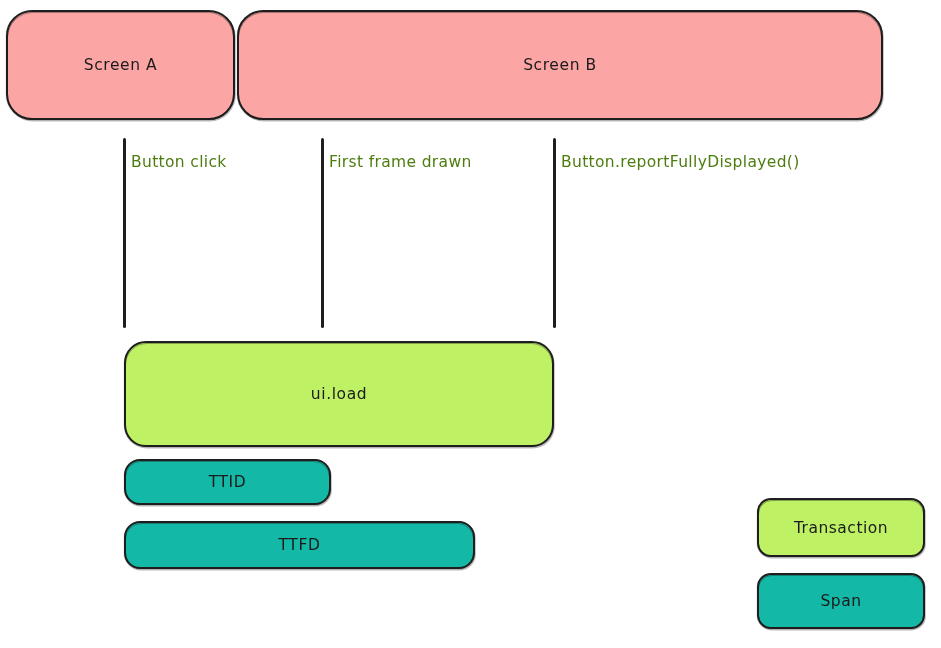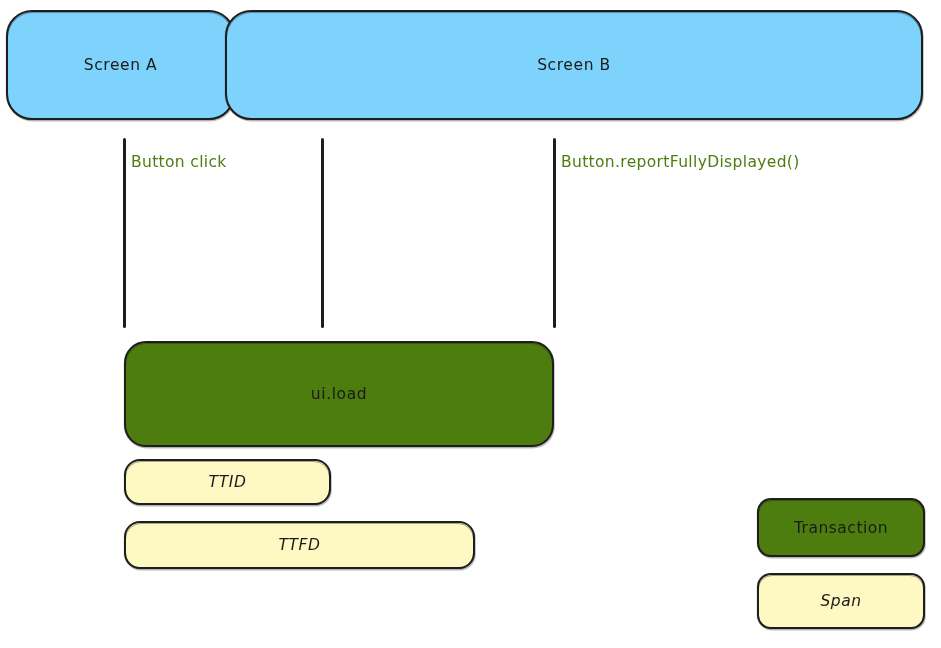--- a/index.html
+++ b/index.html
@@ -23,21 +23,21 @@
     width: 941px;
     height: 648px;
   }
 
   
   .sketch-box {
     position: absolute;
     box-sizing: border-box;
     border: 2.6px solid #1e1e1e;
     border-radius: 26px;
-    background: #7dd3fc;
+    background: #fca5a5;
     display: flex;
     align-items: center;
     justify-content: center;
     
     box-shadow: 0.8px 1.4px 0 rgba(30,30,30,0.30),
                -0.6px 0.6px 0 rgba(30,30,30,0.12);
   }
   .sketch-box.small-radius { border-radius: 16px; }
 
   .box-label {
@@ -58,22 +58,22 @@
   .marker-label {
     position: absolute;
     font-size: 15.5px;
     letter-spacing: 0.35px;
     white-space: nowrap;
     color: #4d7c0f;
     user-select: none;
   }
 
   
-  .fill-green { background: #4d7c0f; }
-  .fill-blue  { background: #fef9c3; font-style: italic; }
+  .fill-green { background: #bef264; }
+  .fill-blue  { background: #14b8a6; }
 
   
   .legend-box { border-radius: 14px; }
   .legend-label { font-size: 15.5px; letter-spacing: 0.5px; }
 
   
   .sketch-box::after {
     content: "";
     position: absolute;
     left: -1.5px; top: -0.5px; right: -0.5px; bottom: -1.5px;
@@ -84,28 +84,29 @@
 </style>
 </head>
 <body>
 
 <div id="canvas">
 
   <div class="sketch-box" style="left:6px; top:10px; width:229px; height:110px;">
     <span class="box-label">Screen A</span>
   </div>
 
-  <div class="sketch-box" style="left:225px; top:10px; width:698px; height:110px;text-align:center;">
+  <div class="sketch-box" style="left:237px; top:10px; width:646px; height:110px;text-align:center;">
     <span class="box-label">Screen B</span>
   </div>
 
   <div class="marker-line" style="left:123px; top:138px; height:190px;"></div>
   <div class="marker-label" style="left:131px; top:153px;">Button click</div>
 
   <div class="marker-line" style="left:321px; top:138px; height:190px;"></div>
+  <div class="marker-label" style="left:329px; top:153px;">First frame drawn</div>
 
   <div class="marker-line" style="left:553px; top:138px; height:190px;"></div>
   <div class="marker-label" style="left:561px; top:153px;">Button.reportFullyDisplayed()</div>
 
   <div class="sketch-box fill-green" style="left:124px; top:341px; width:430px; height:106px; border-radius:22px;">
     <span class="box-label">ui.load</span>
   </div>
 
   <div class="sketch-box fill-blue small-radius" style="left:124px; top:459px; width:207px; height:46px;">
     <span class="box-label">TTID</span>

